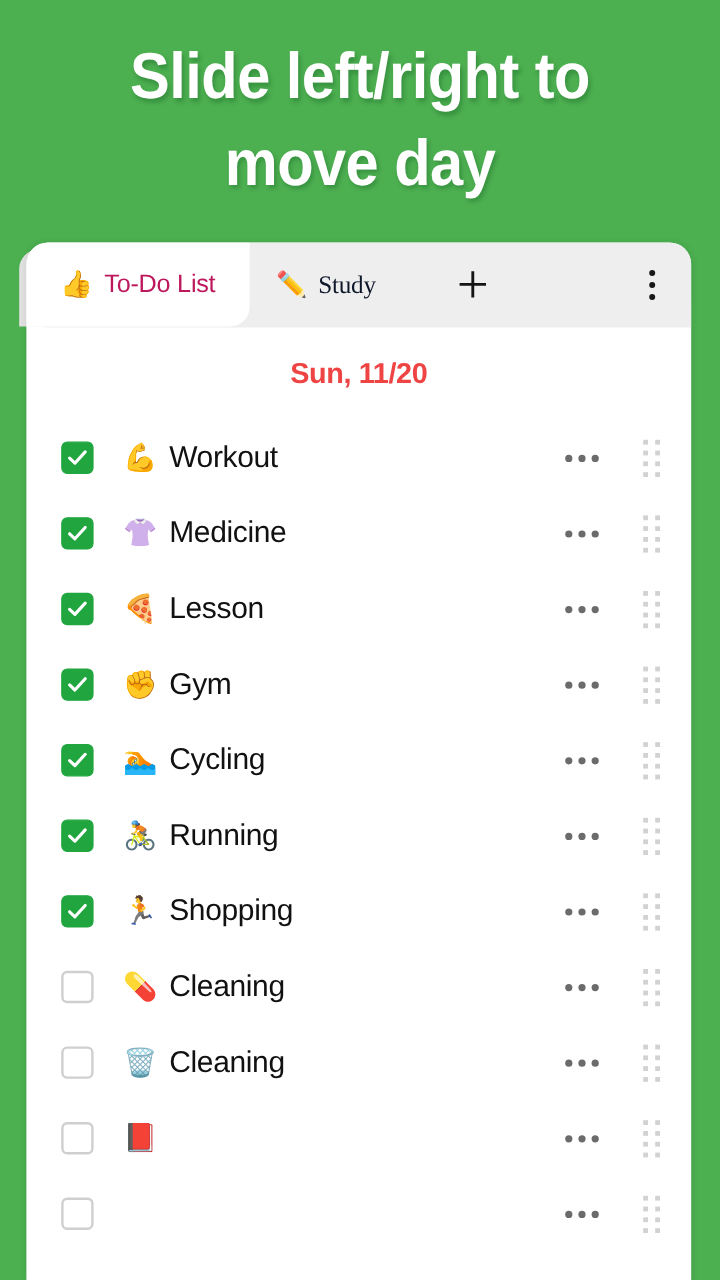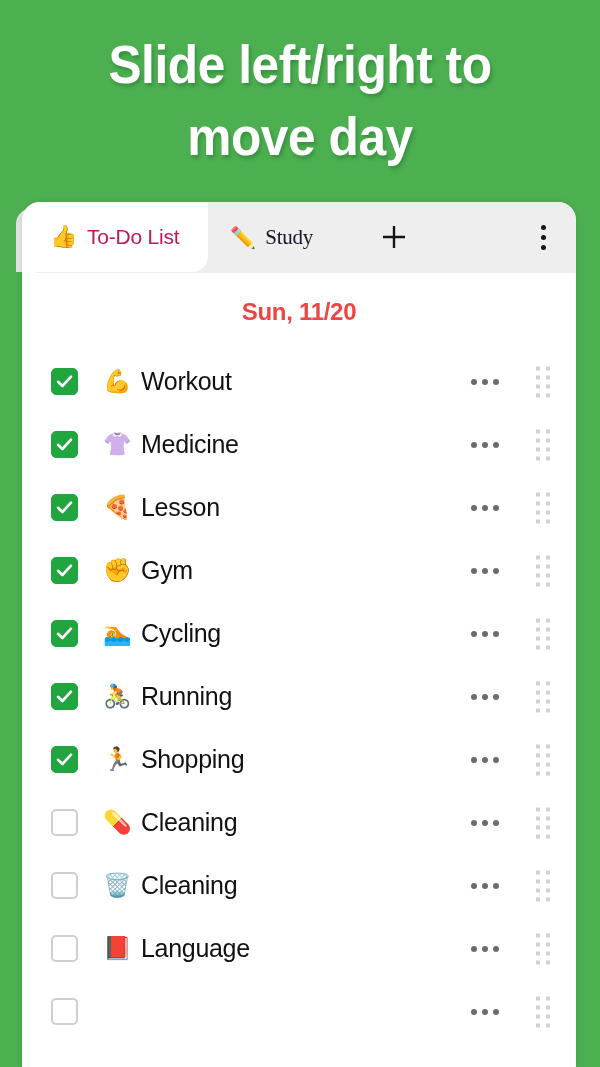--- a/index.html
+++ b/index.html
@@ -493,21 +493,20 @@
       <i></i>
           <i></i>
     </div>
   </div>
 
   <div class="task-row">
     <div class="checkbox unchecked">
       
     </div>
     <span class="task-emoji">📕</span>
-    <span class="task-label">Language</span>
     <div class="row-menu">
       <i></i>
       <i></i>
       <i></i>
     </div>
     <div class="drag-handle">
       <i></i>
           <i></i>
       <i></i>
           <i></i>

